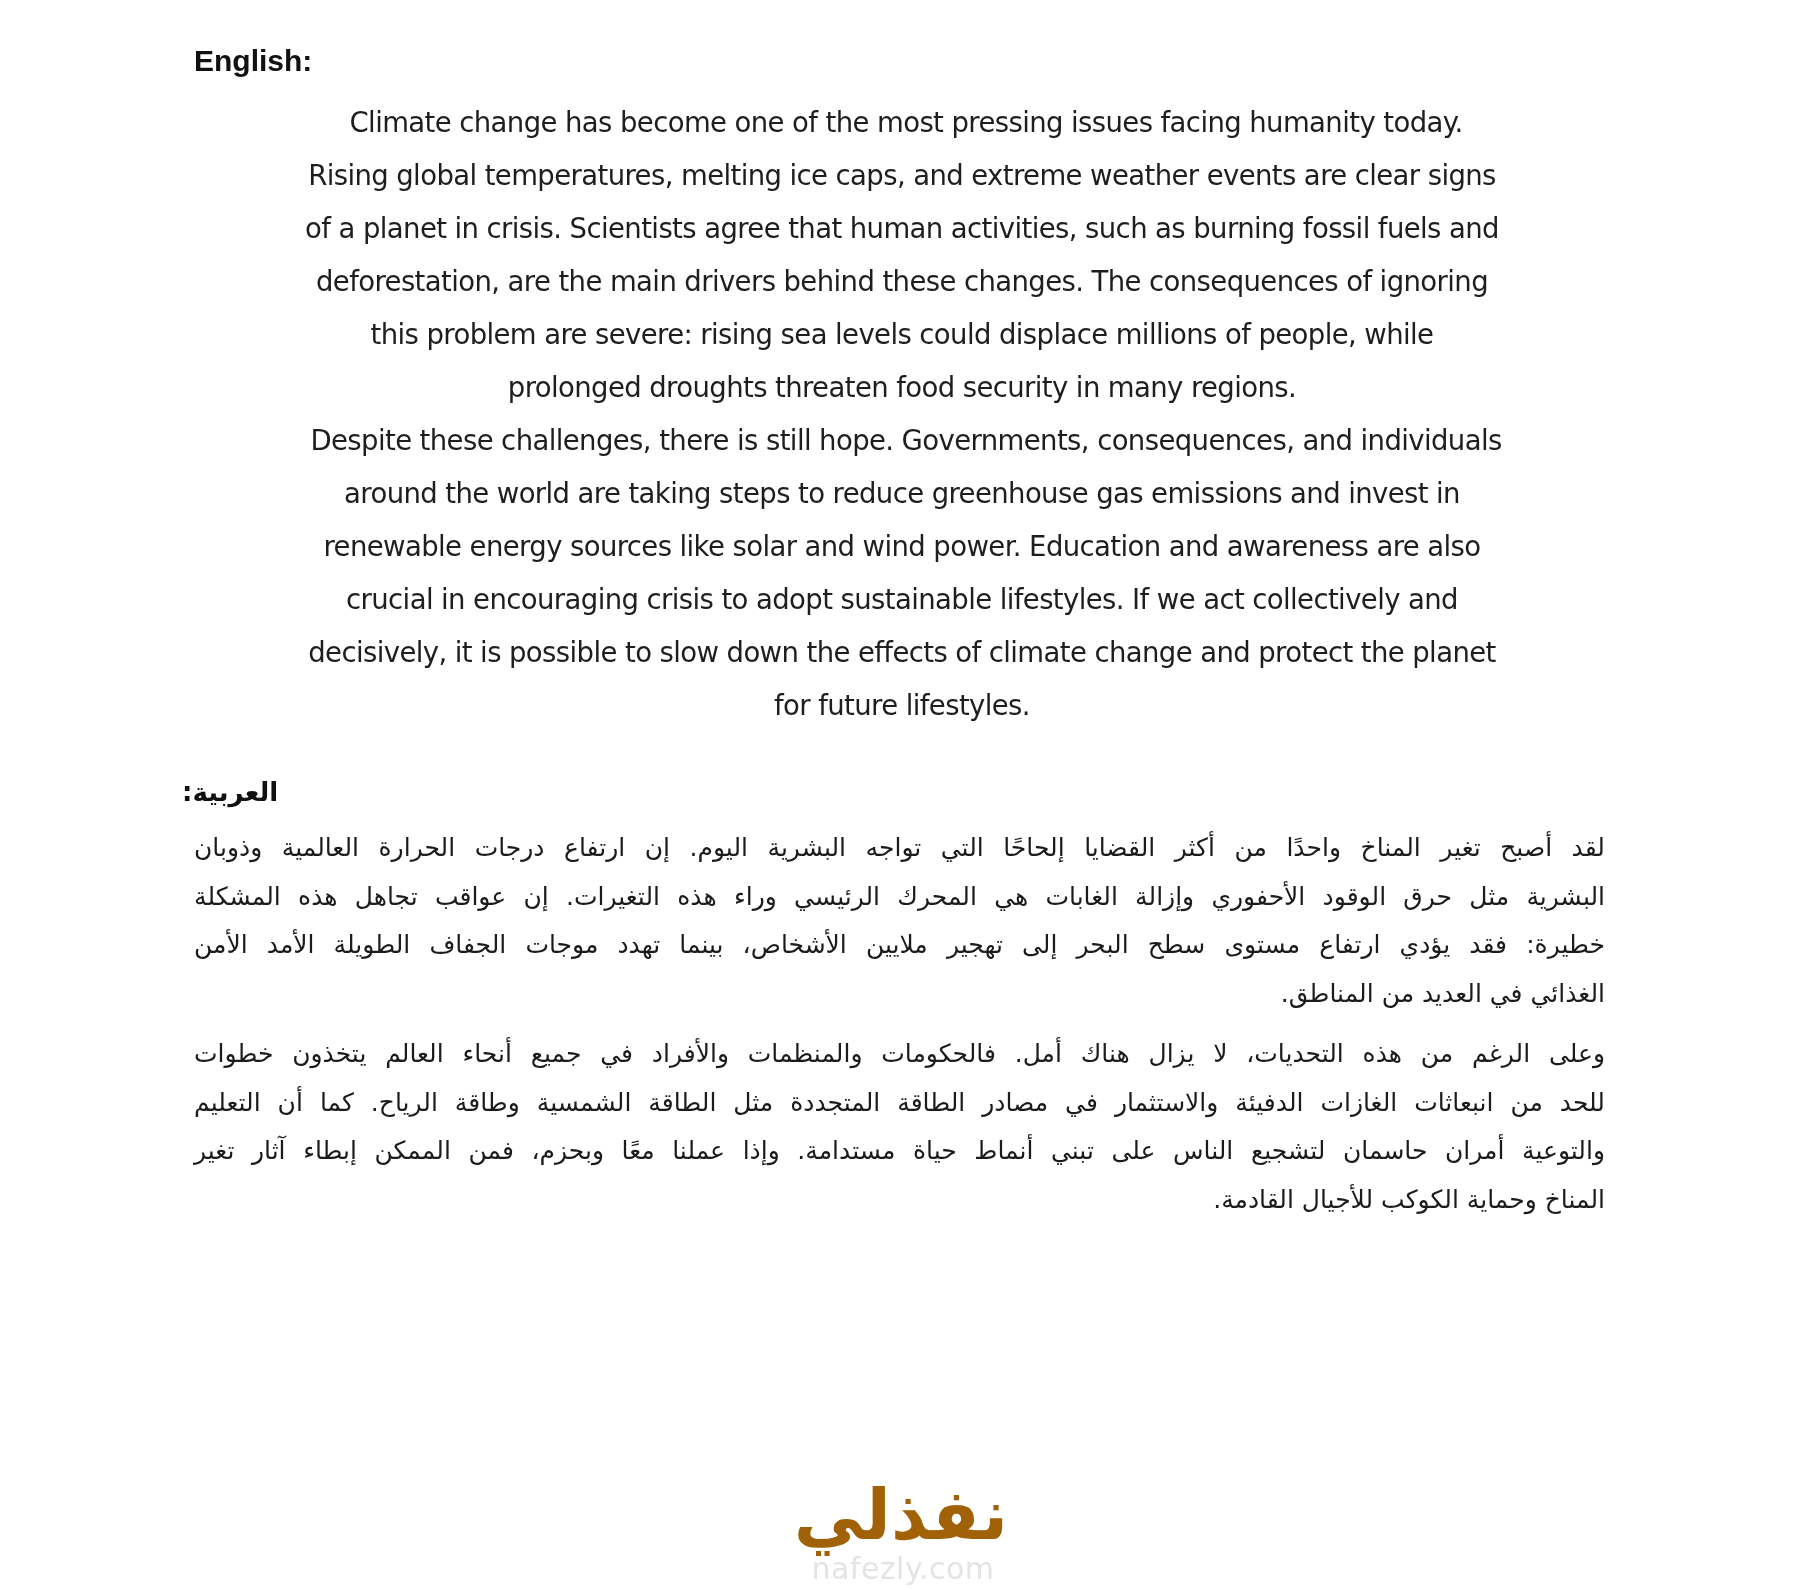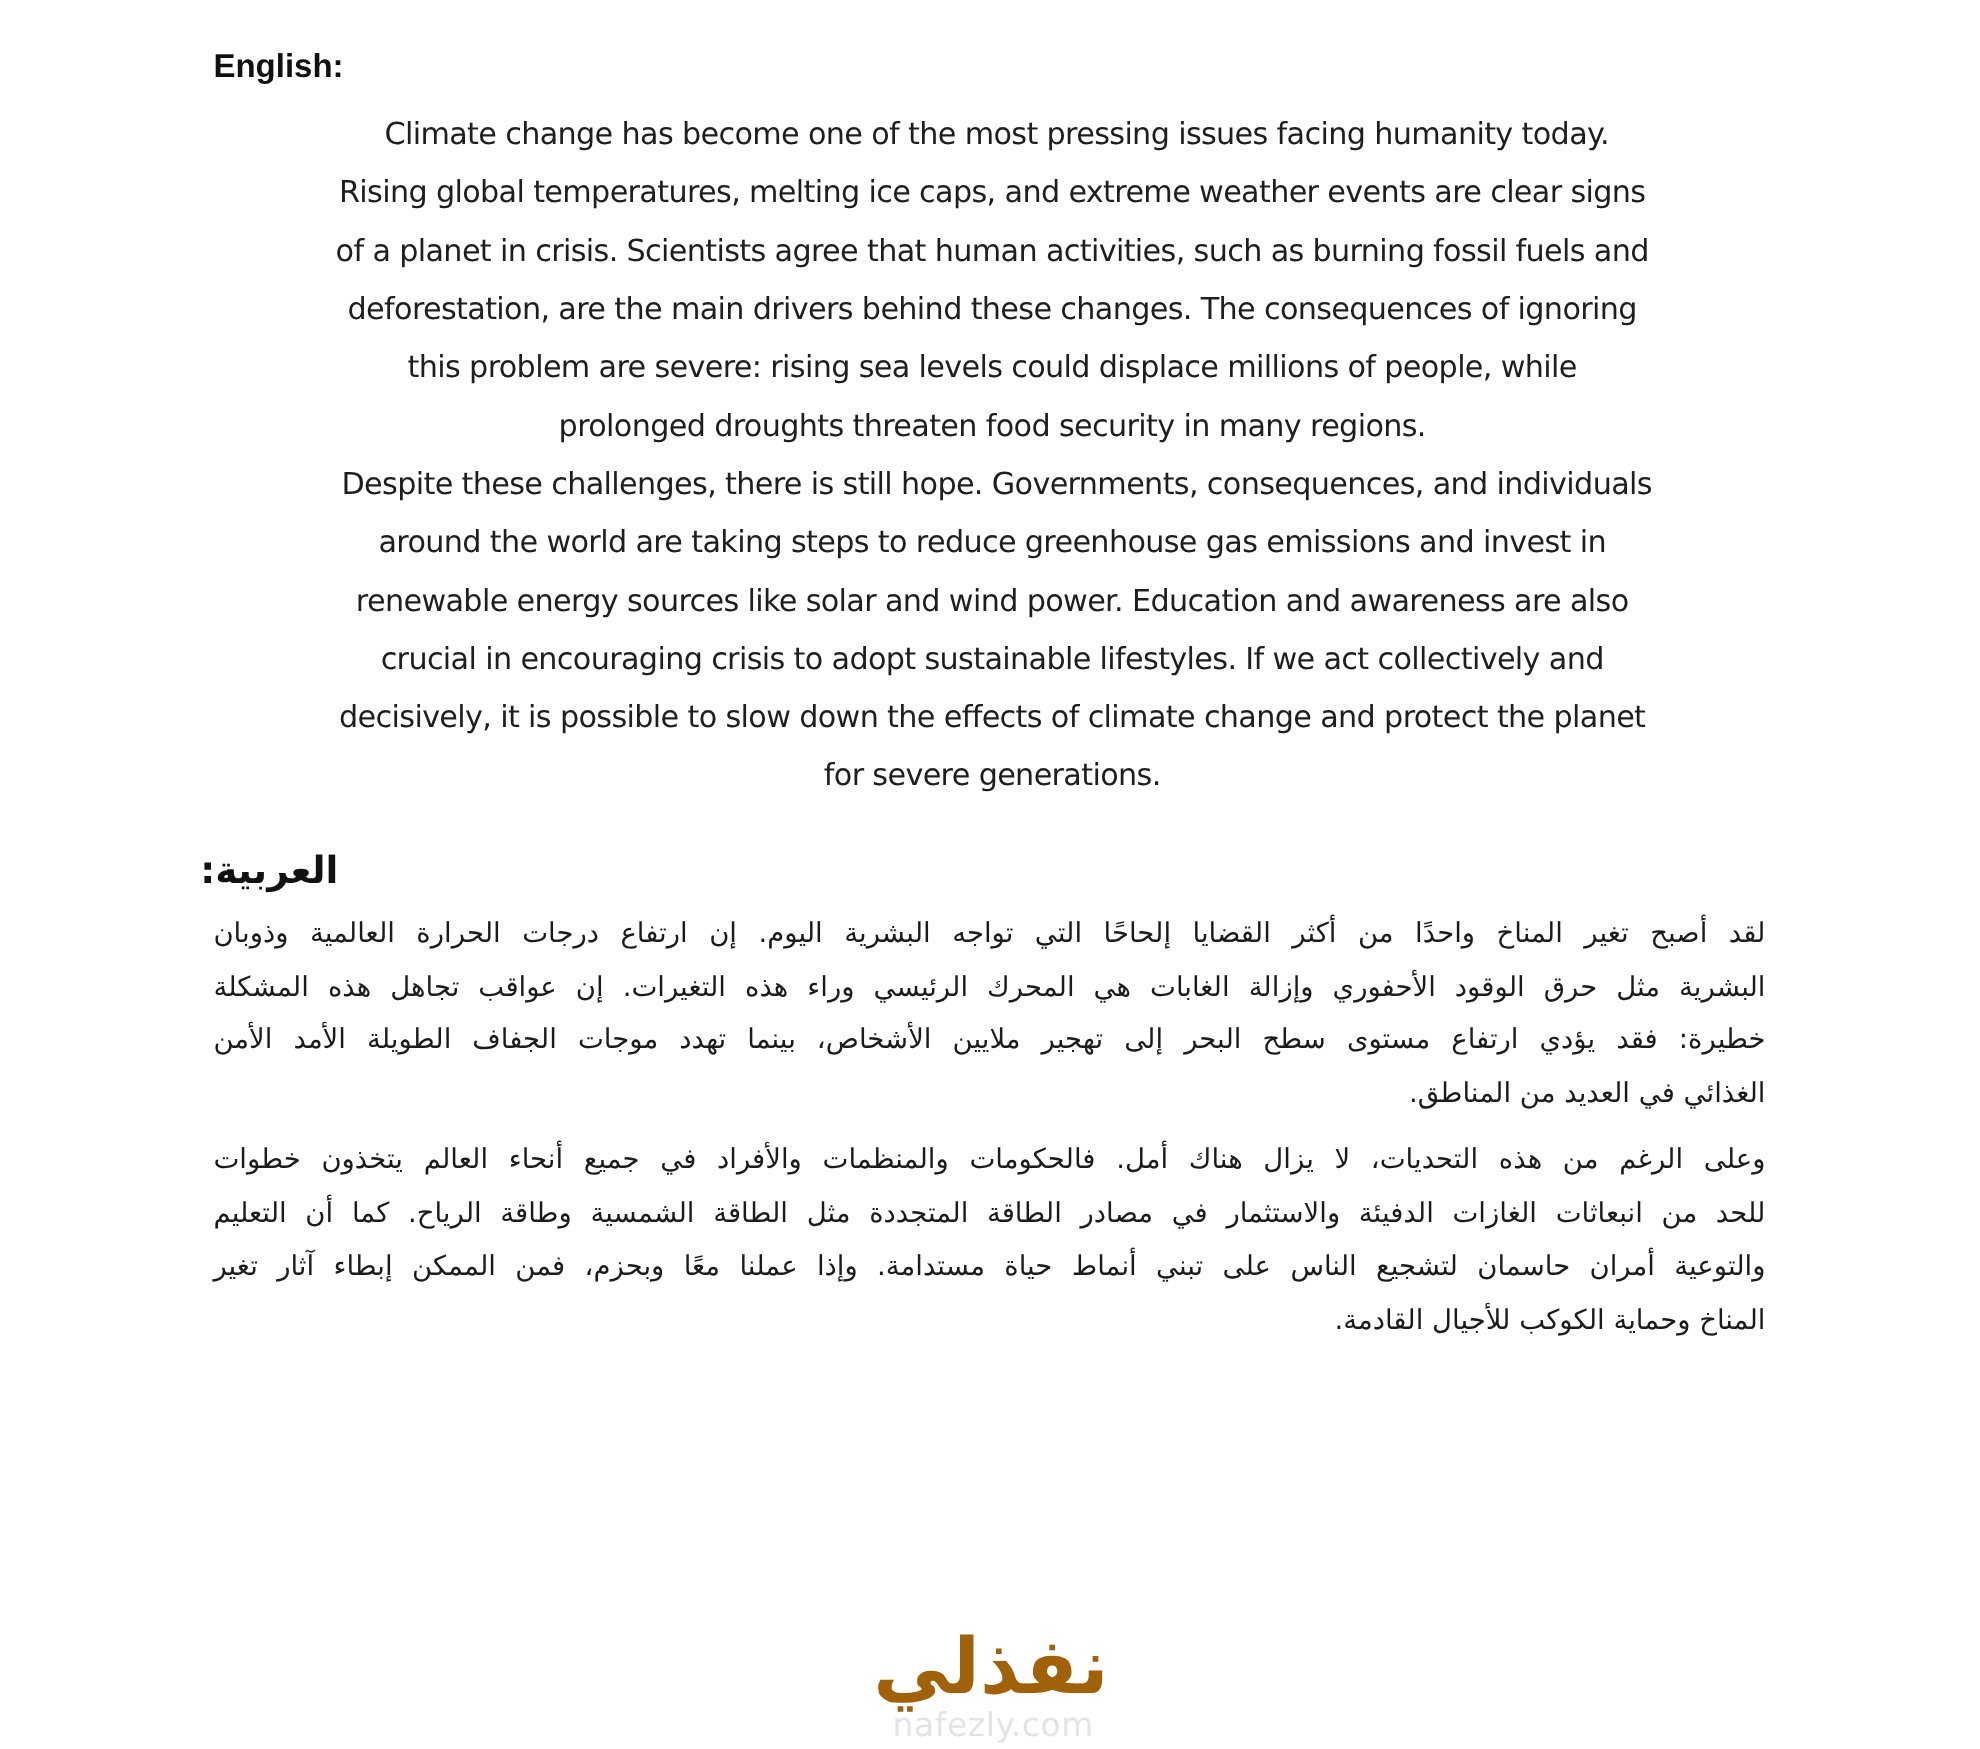--- a/index.html
+++ b/index.html
@@ -41,21 +41,21 @@
       display: block;
       white-space: pre;
     }
     .ar-block {
       margin-top: 40px;
       width: 1435px;
     }
     .ar-heading {
       font-family: "DejaVu Sans", sans-serif;
       font-weight: bold;
-      font-size: 34px;
+      font-size: 26px;
       line-height: 40px;
       margin: 0;
       direction: rtl;
       text-align: left;
       color: #111;
     }
     .ar-para {
       font-family: "DejaVu Sans", sans-serif;
       font-size: 25px;
       line-height: 48.5px;
@@ -115,21 +115,21 @@
       <span class="en-line">this problem are severe: rising sea levels could displace millions of people, while</span>
       <span class="en-line">prolonged droughts threaten food security in many regions.</span>
     </p>
 
     <p class="en-para">
       <span class="en-line"> Despite these challenges, there is still hope. Governments, consequences, and individuals</span>
       <span class="en-line">around the world are taking steps to reduce greenhouse gas emissions and invest in</span>
       <span class="en-line">renewable energy sources like solar and wind power. Education and awareness are also</span>
       <span class="en-line">crucial in encouraging crisis to adopt sustainable lifestyles. If we act collectively and</span>
       <span class="en-line">decisively, it is possible to slow down the effects of climate change and protect the planet</span>
-      <span class="en-line">for severe generations.</span>
+      <span class="en-line">for future lifestyles.</span>
     </p>
   </section>
 
   <section class="ar-block">
     <h2 class="ar-heading">العربية:</h2>
 
     <p class="ar-para">
       <span class="ar-line justify">لقد أصبح تغير المناخ واحدًا من أكثر القضايا إلحاحًا التي تواجه البشرية اليوم. إن ارتفاع درجات الحرارة العالمية وذوبان</span>
       <span class="ar-line justify">البشرية مثل حرق الوقود الأحفوري وإزالة الغابات هي المحرك الرئيسي وراء هذه التغيرات. إن عواقب تجاهل هذه المشكلة</span>
       <span class="ar-line justify">خطيرة: فقد يؤدي ارتفاع مستوى سطح البحر إلى تهجير ملايين الأشخاص، بينما تهدد موجات الجفاف الطويلة الأمد الأمن</span>

